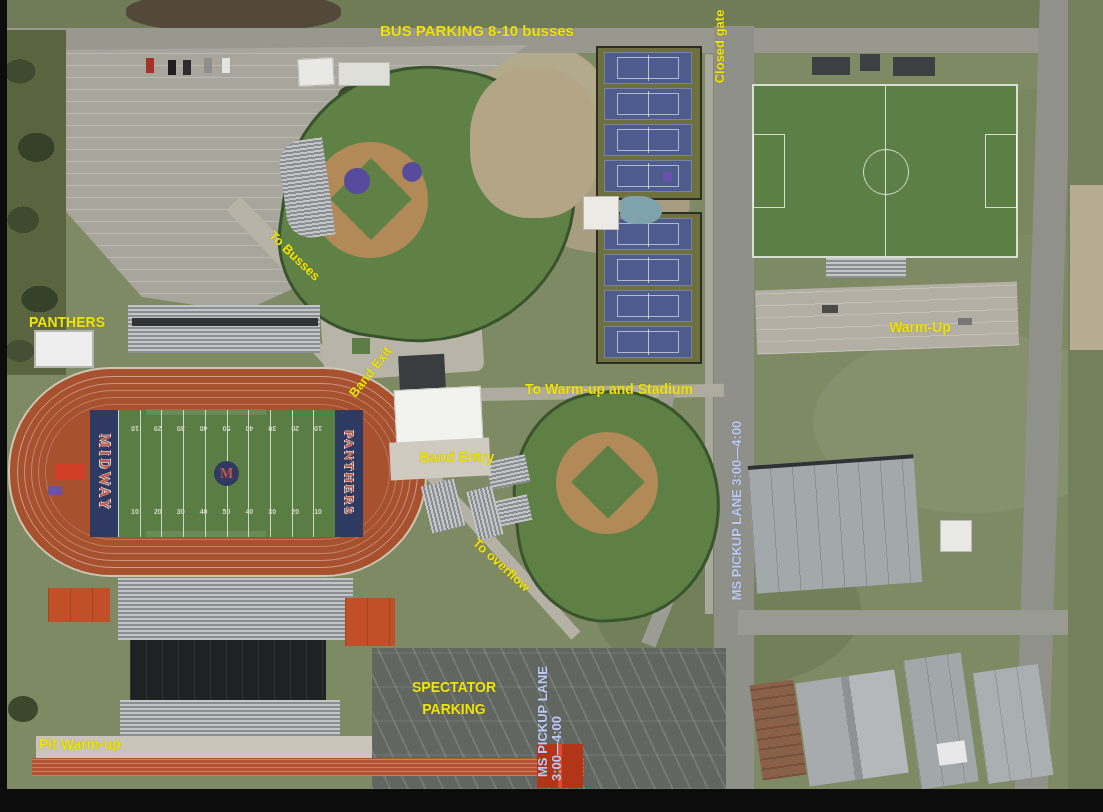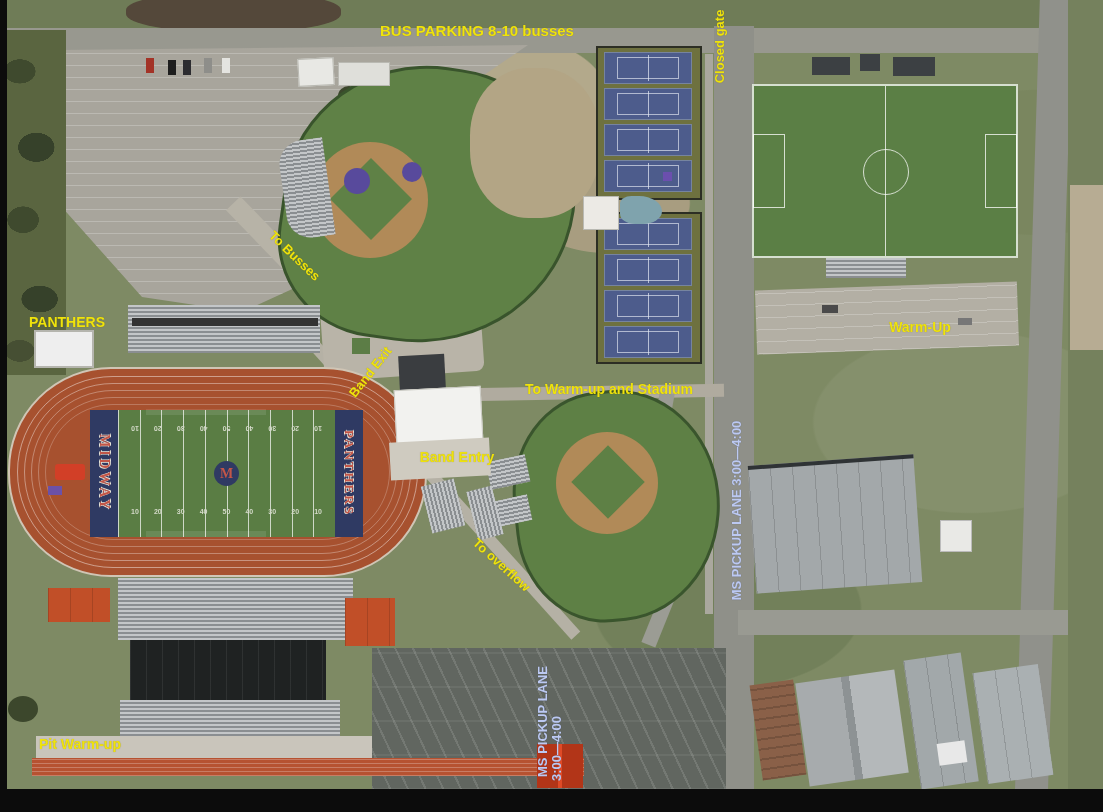--- a/index.html
+++ b/index.html
@@ -230,19 +230,23 @@
   <div class="label" style="left:524px;top:369px;width:170px;font-size:14px;margin-top:12px;">To Warm-up and Stadium</div>
 
   <div class="label" style="left:412px;top:449px;width:90px;font-size:14px;">Band Entry</div>
 
   <div class="label" style="left:882px;top:319px;width:76px;font-size:14px;">Warm-Up</div>
 
   <div class="label blue" style="left:647px;top:503px;width:180px;font-size:13px;transform:rotate(-90deg);">MS PICKUP LANE 3:00—4:00</div>
 
   <div class="label" style="left:451px;top:558px;width:100px;font-size:13px;transform:rotate(42deg);">To overflow</div>
 
+  <div class="label" style="left:384px;top:676px;width:140px;font-size:14px;line-height:22px;">
+    <div>SPECTATOR</div>
+    <div>PARKING</div>
+  </div>
 
   <div class="label blue" style="left:473px;top:714px;width:140px;font-size:13px;transform:rotate(-90deg);">MS PICKUP LANE</div>
   <div class="label blue" style="left:512px;top:741px;width:90px;font-size:13px;transform:rotate(-90deg);">3:00—4:00</div>
 
   <div class="label" style="left:24px;top:736px;width:112px;font-size:14px;">Pit Warm-up</div>
 
 </div>
 
 </body></html>

